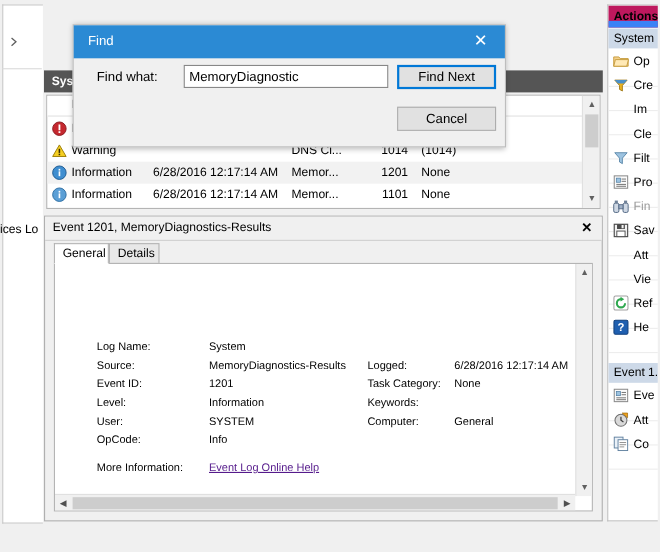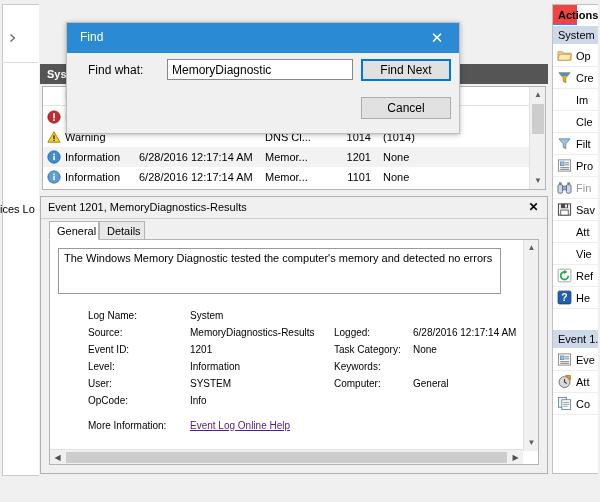--- a/index.html
+++ b/index.html
@@ -100,31 +100,31 @@
   .hsb-l,.hsb-r{position:absolute;top:0;width:15px;height:15px;line-height:15px;text-align:center;font-size:8px;color:#505050;}
   .hsb-l{left:0;} .hsb-r{right:0;}
   .hsb-thumb{position:absolute;left:16px;top:2px;right:16px;height:11px;background:#cdcdcd;}
 
   
   .act-pane{
     position:absolute;left:552px;top:4px;width:46px;height:470px;
     background:#ffffff;border:1px solid #c0c0c0;border-right:none;box-sizing:border-box;overflow:hidden;
   }
   .act-title{
-    position:absolute;left:0;top:0;width:24px;height:20px;
+    position:absolute;left:0;top:0;width:46px;height:20px;
     font-size:11px;font-weight:bold;color:#000;line-height:20px;padding-left:5px;
-    box-sizing:border-box;background:#ef4444;border-bottom:1px solid #3b82f6;white-space:nowrap;
+    box-sizing:border-box;background:#be185d;border-bottom:6px solid #3b82f6;white-space:nowrap;
   }
   .act-group{
     position:absolute;left:0;width:46px;height:18px;
     background:#cdd9e8;color:#000;font-size:11px;line-height:18px;padding-left:5px;
     box-sizing:border-box;white-space:nowrap;overflow:hidden;
   }
   .act-item{
-    position:absolute;left:0;width:46px;height:22px;line-height:22px;
+    position:absolute;left:0;width:46px;height:34px;line-height:22px;
     font-size:11px;color:#000;white-space:nowrap;overflow:hidden;
     border-bottom:1px solid #ededed;box-sizing:border-box;
   }
   .act-item .ai-ico{position:absolute;left:4px;top:3px;width:15px;height:15px;}
   .act-item .ai-lbl{position:absolute;left:23px;top:0;}
   .act-item.dim .ai-lbl{color:#9a9a9a;}
   .act-item.noico .ai-lbl{left:23px;}
 
   
   .status-strip{position:absolute;left:0;top:478px;width:600px;height:24px;background:#f0f0f0;border-top:1px solid #dcdcdc;}
@@ -250,23 +250,20 @@
             <div class="det-caption-txt">Event 1201, MemoryDiagnostics-Results</div>
             <div class="det-close">✕</div>
           </div>
 
           <div class="tabstrip">
             <div class="tab active" style="left:0;width:50px;">General</div>
             <div class="tab" style="left:50px;width:46px;">Details</div>
           </div>
 
           <div class="det-body">
-            <div class="msgbox">
-              <div class="msgbox-txt">The Windows Memory Diagnostic tested the computer's memory and detected no errors</div>
-            </div>
 
             <div class="kv" style="left:10px;top:70px;">Log Name:</div>
             <div class="kv" style="left:112px;top:70px;">System</div>
             <div class="kv" style="left:10px;top:87px;">Source:</div>
             <div class="kv" style="left:112px;top:87px;">MemoryDiagnostics-Results</div>
             <div class="kv" style="left:10px;top:104px;">Event ID:</div>
             <div class="kv" style="left:112px;top:104px;">1201</div>
             <div class="kv" style="left:10px;top:121px;">Level:</div>
             <div class="kv" style="left:112px;top:121px;">Information</div>
             <div class="kv" style="left:10px;top:138px;">User:</div>

